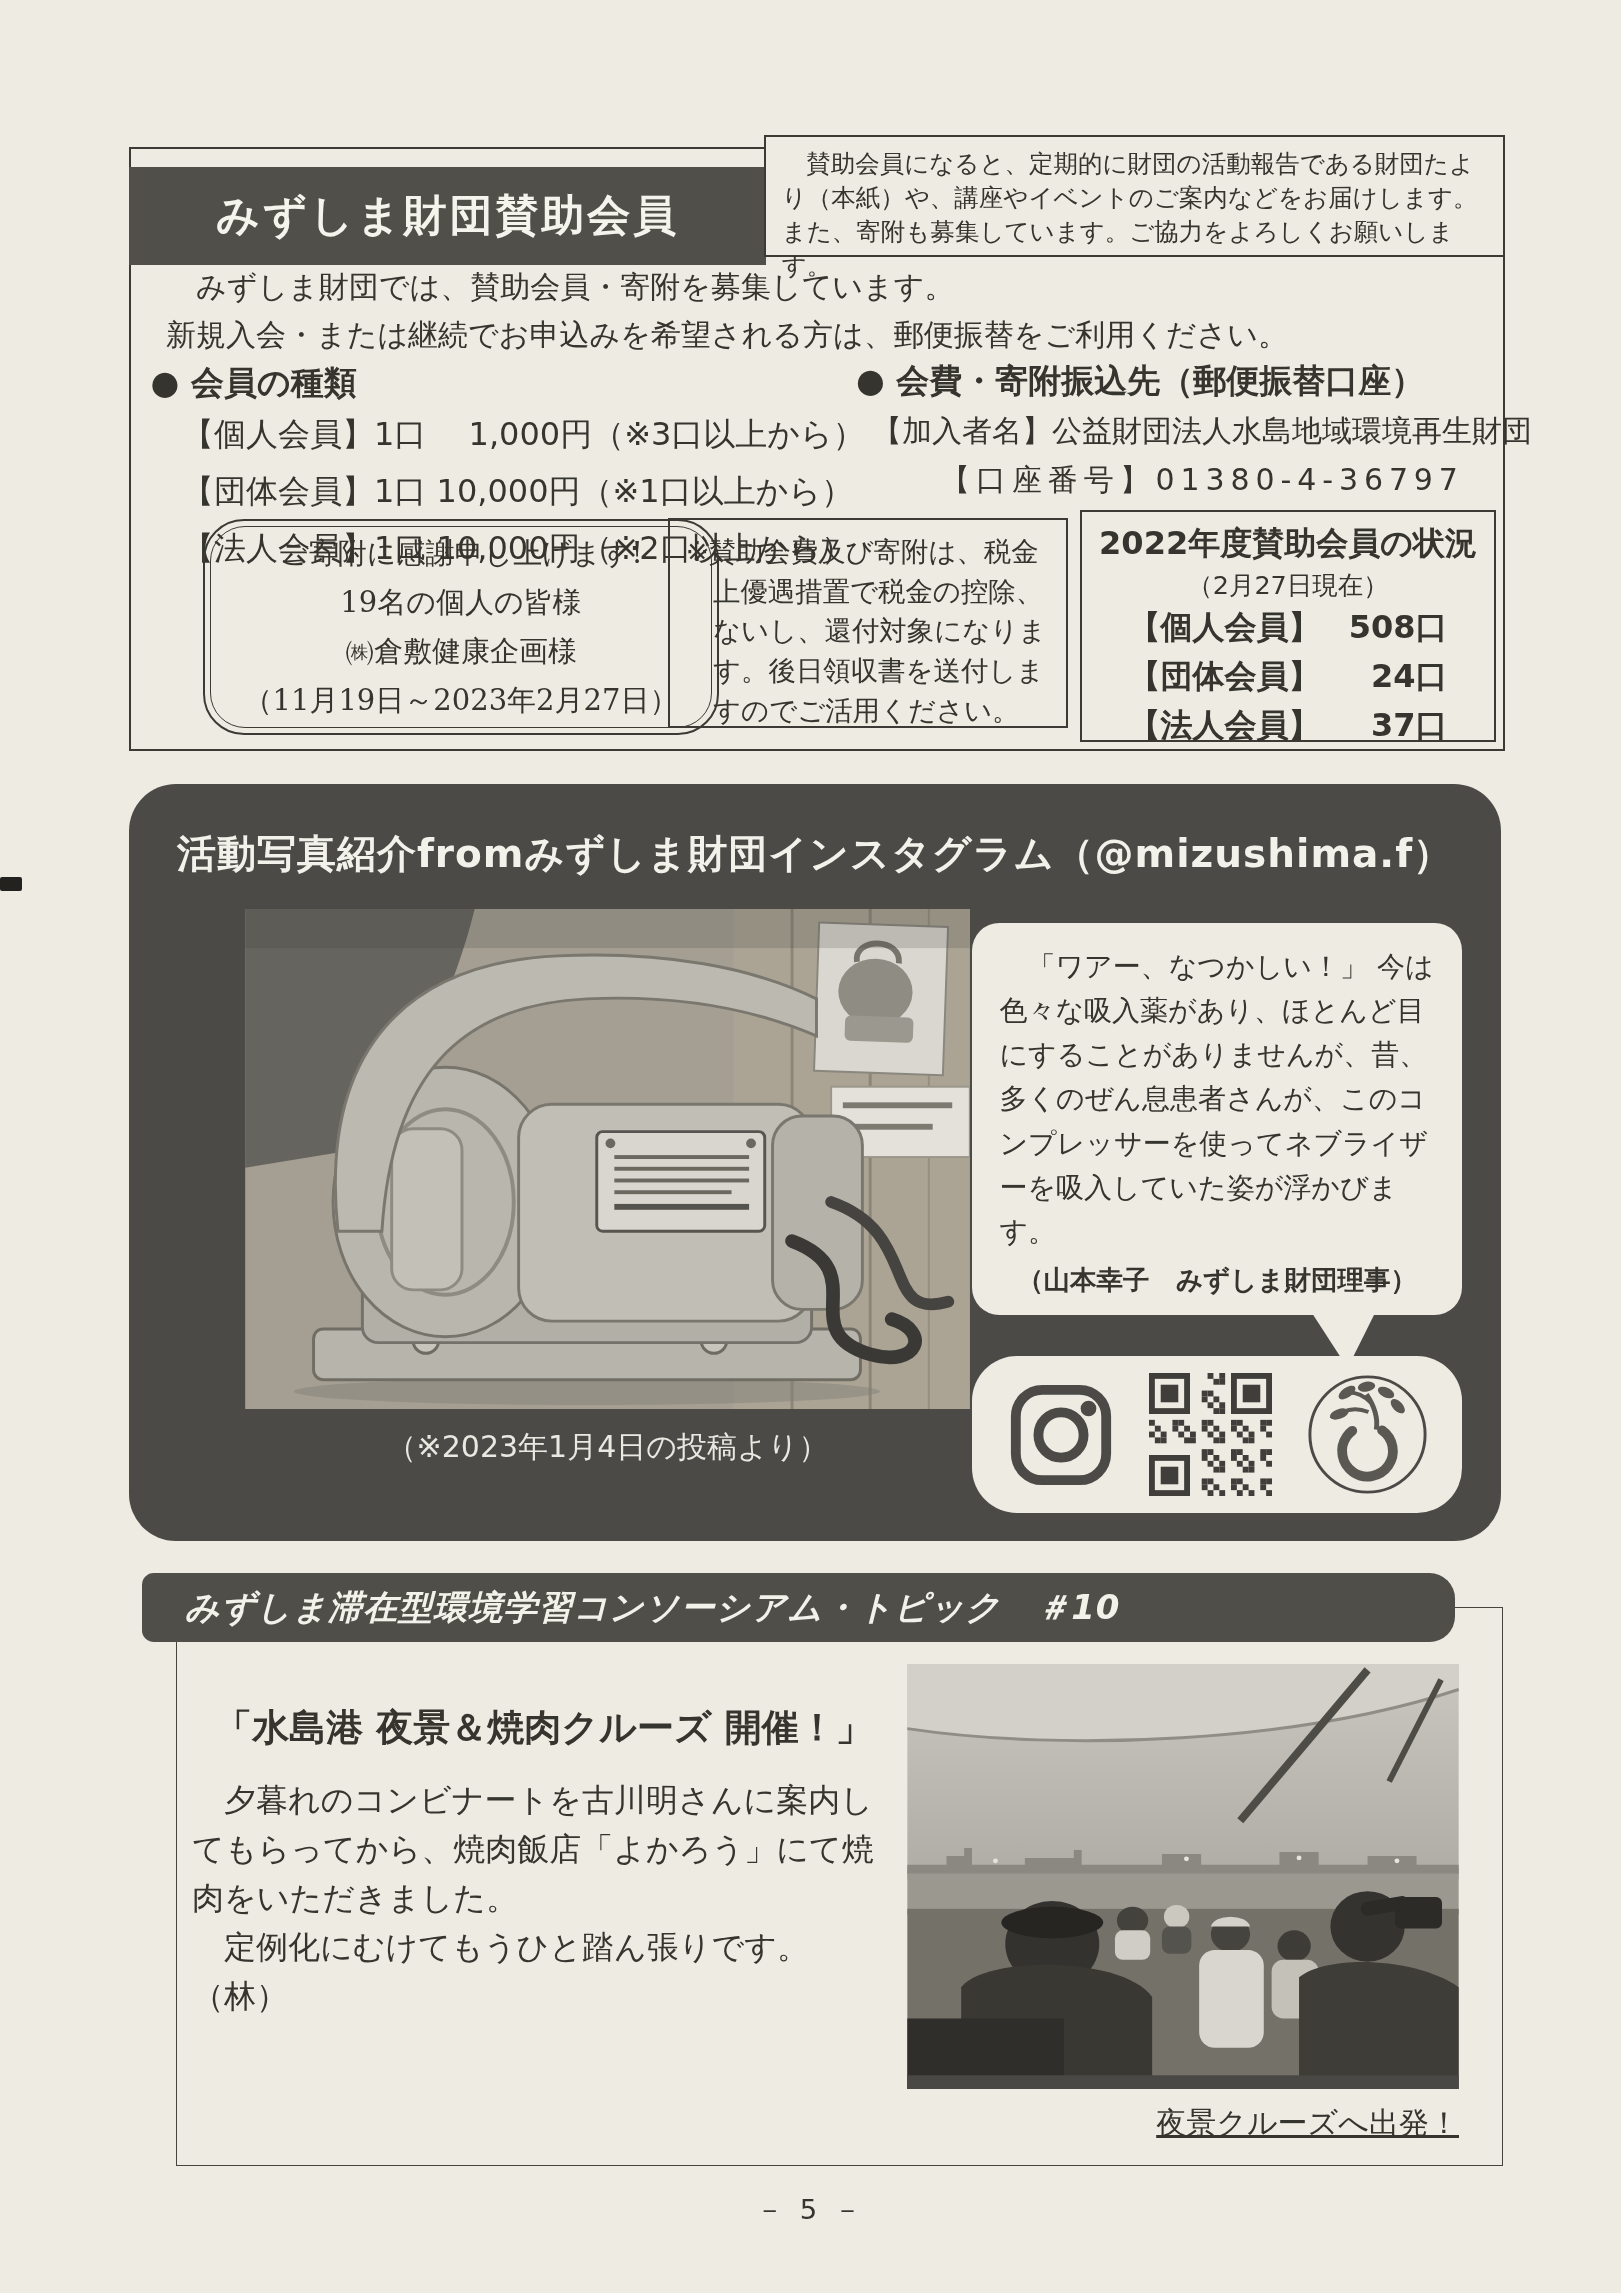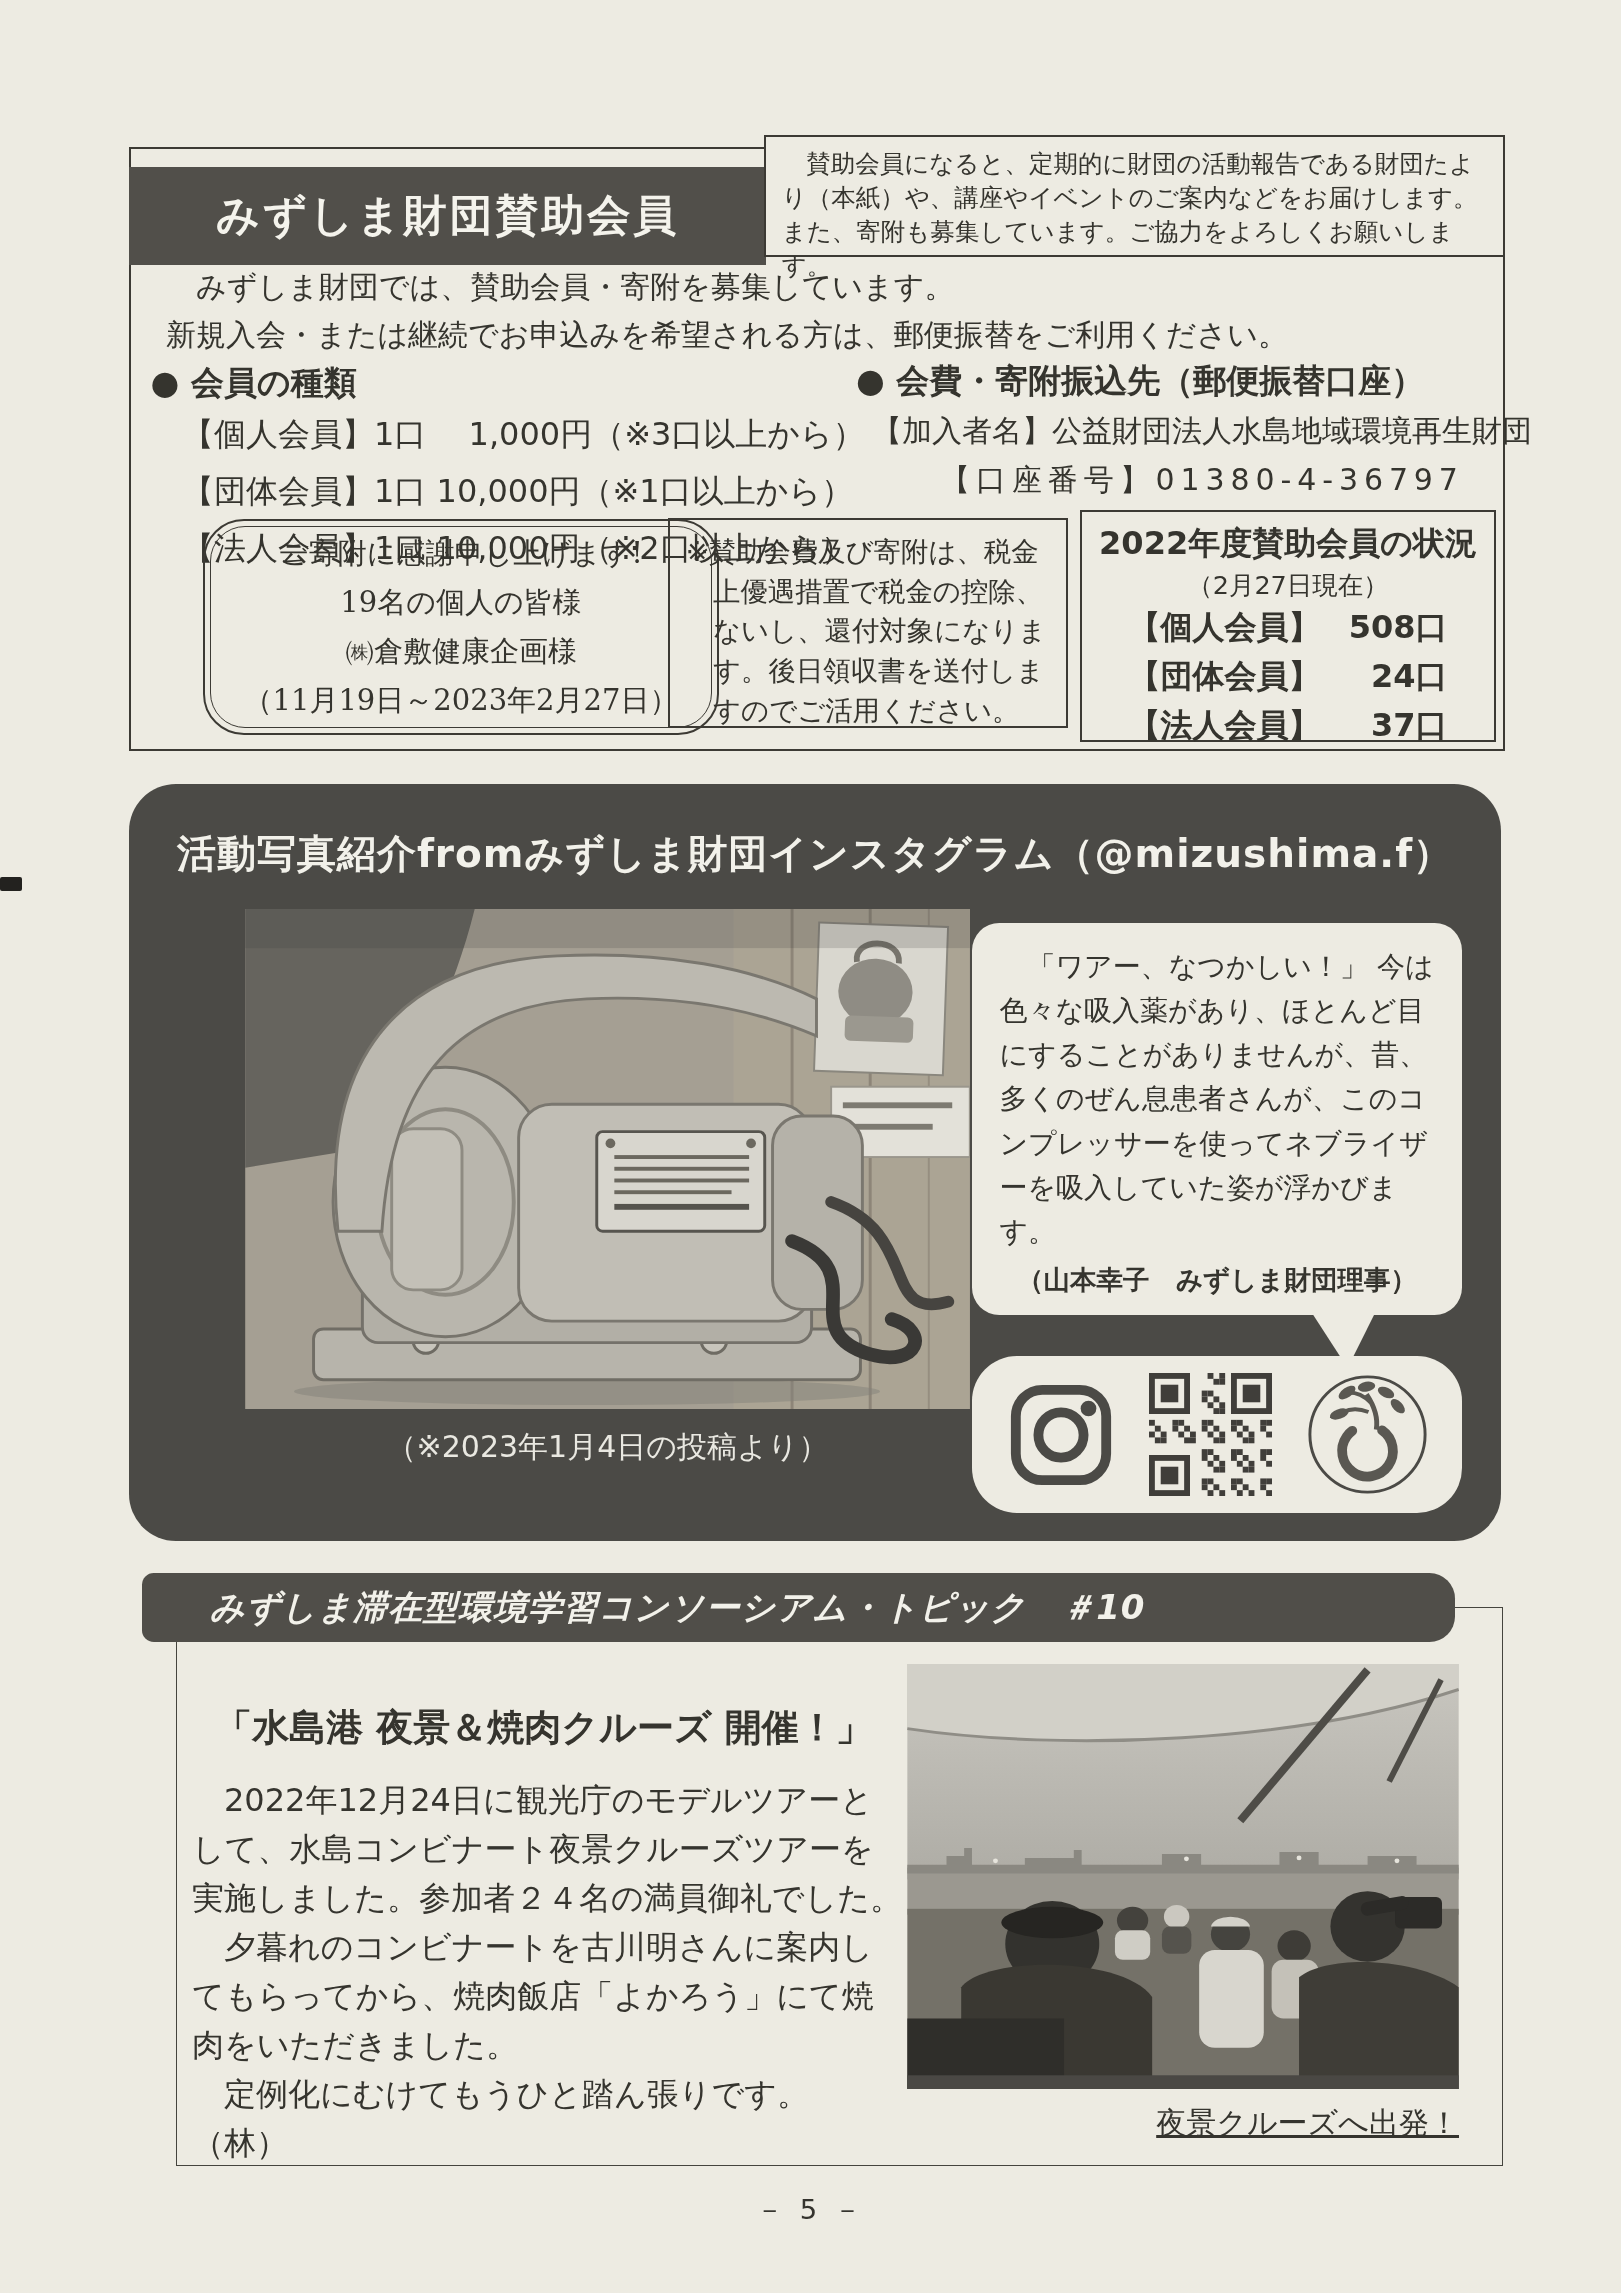--- a/index.html
+++ b/index.html
@@ -57,21 +57,21 @@
     margin-top:7.8px;white-space:nowrap;}
   .quote-tail{position:absolute;left:1176px;top:527px;width:71px;height:57px;background:#edebe2;
     clip-path:polygon(8% 0,100% 0,60% 100%);}
   .iconpill{position:absolute;left:843px;top:572px;width:490px;height:157px;background:#edebe2;border-radius:45px;
     display:flex;align-items:center;justify-content:space-evenly;}
   
   .s3-box{position:absolute;left:176px;top:1607px;width:1325px;height:557px;border:1.5px solid #45443e;}
   .s3-bar{position:absolute;left:142px;top:1573px;width:1313px;height:69px;background:#504e49;
     border-radius:11.8px 25.5px 25.5px 11.8px;display:flex;align-items:center;}
   .s3-bar span{color:#f2f1ea;font-size:34px;font-weight:bold;font-style:italic;padding-left:43px;
-    letter-spacing:1px;white-space:nowrap;margin-left:25px;}
+    letter-spacing:1px;white-space:nowrap;}
   .s3-headline{position:absolute;left:196px;top:1703px;width:696px;text-align:center;
     font-size:37px;font-weight:bold;white-space:nowrap;}
   .s3-text{position:absolute;left:192px;top:1776px;width:712px;font-size:32px;line-height:49px;}
   .s3-text p{margin:0;text-indent:1em;}
   .s3-photo{position:absolute;left:907px;top:1664px;width:552px;height:425px;overflow:hidden;}
   .s3-caption{position:absolute;left:907px;top:2103px;width:552px;text-align:right;font-size:30px;text-decoration:underline;}
   
   .pagenum{position:absolute;left:0;top:2192px;width:100%;text-align:center;font-size:27.4px;letter-spacing:3.9px;}
   .scan-dash{position:absolute;left:0;top:877px;width:21.6px;height:13.7px;background:#23221f;border-radius:2px;}
 </style>
@@ -304,21 +304,20 @@
     </div>
   </section>
 
   <section>
     <div class="s3-box"></div>
     <div class="s3-bar">
       <span>みずしま滞在型環境学習コンソーシアム・トピック　＃10</span>
     </div>
     <div class="s3-headline">「水島港 夜景＆焼肉クルーズ 開催！」</div>
     <div class="s3-text">
-      <p class="jp">2022年12月24日に観光庁のモデルツアーとして、水島コンビナート夜景クルーズツアーを実施しました。参加者２４名の満員御礼でした。</p>
       <p class="jp">夕暮れのコンビナートを古川明さんに案内してもらってから、焼肉飯店「よかろう」にて焼肉をいただきました。</p>
       <p class="jp">定例化にむけてもうひと踏ん張りです。（林）</p>
     </div>
 
     <div class="s3-photo">
       <svg width="552" height="425" viewBox="0 0 563 434">
         <defs>
           <linearGradient id="sky" x1="0" y1="0" x2="0" y2="1">
             <stop offset="0" stop-color="#c9c7c0"></stop>
               <stop offset="1" stop-color="#aeaca5"></stop>

